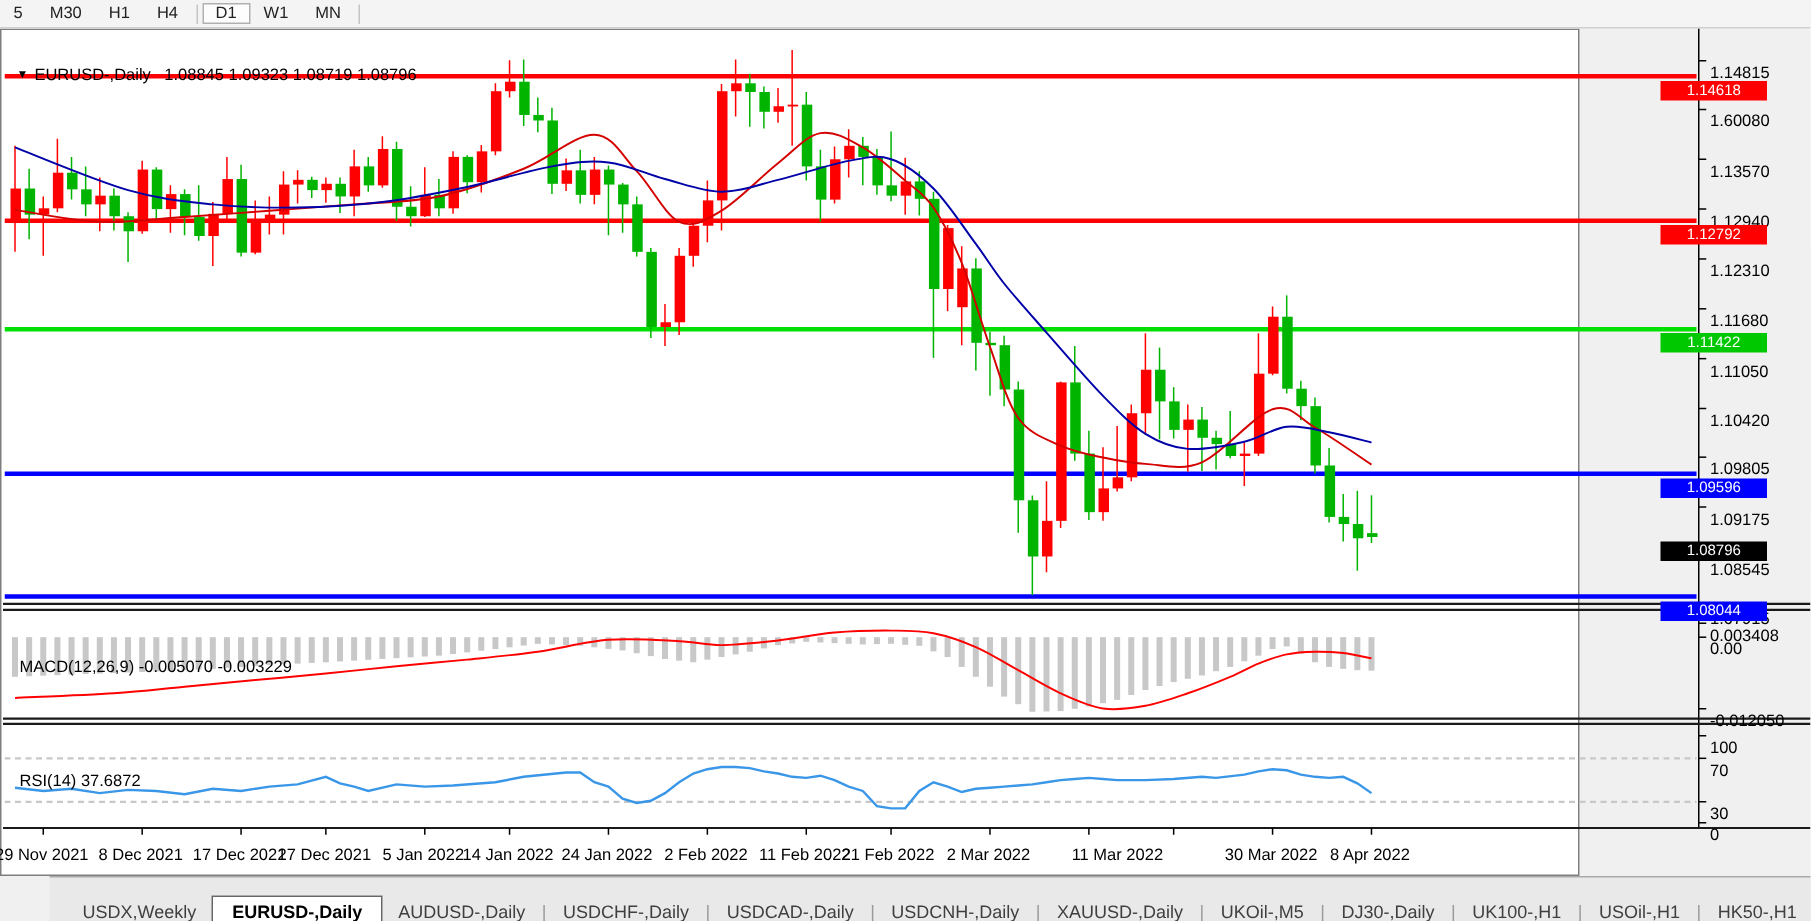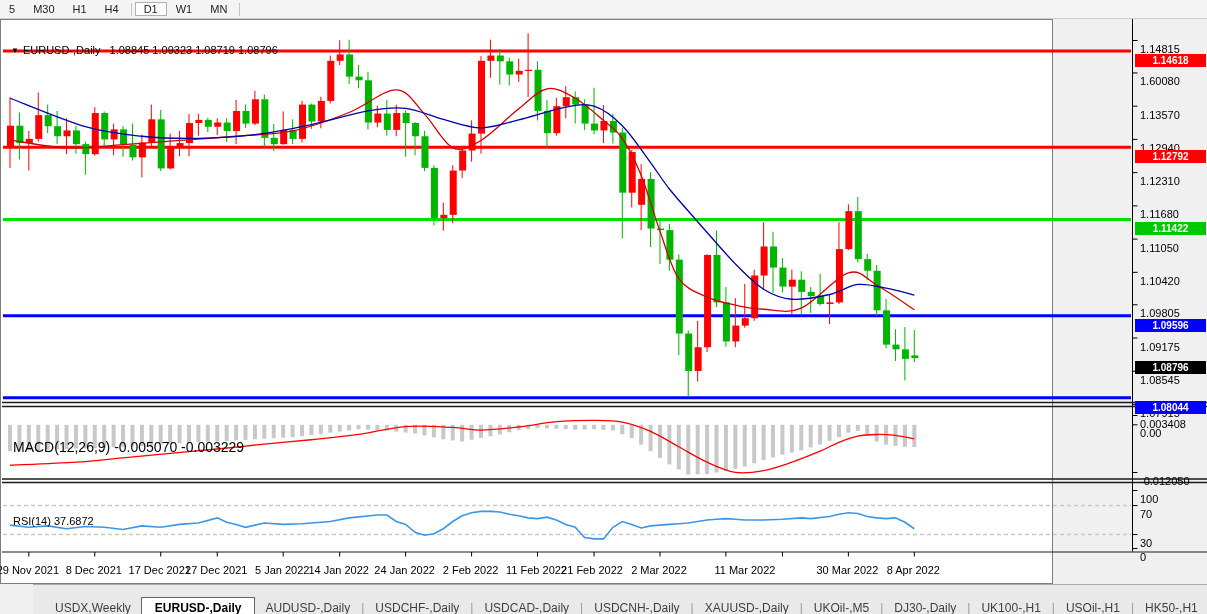--- a/index.html
+++ b/index.html
@@ -18,27 +18,27 @@
   
   #chartwin { position:absolute; top:19px; left:0; width:1053px; height:565px;
               background:#ffffff; border:1px solid #7e7e7e; z-index:1; }
   #chartsvg { position:absolute; top:0; left:0; z-index:2; pointer-events:none; }
 
   .overlay { position:absolute; z-index:3; white-space:nowrap; }
   #chart-title { top:24px; left:10px; font-size:11px; color:#000; }
   #chart-title .tri { font-size:8px; vertical-align:1px; }
   #chart-title .sym { margin-left:4px; }
   #chart-title .vals { margin-left:9px; }
-  #macd-label { top:419px; left:12px; font-size:14px; color:#000; }
+  #macd-label { top:419px; left:12px; font-size:11px; color:#000; }
   #rsi-label  { top:495px; left:12px; font-size:11px; color:#000; }
 
   .axis-tick { position:absolute; left:1139px; font-size:11px; color:#000;
                z-index:3; white-space:nowrap; }
-  .badge { position:absolute; left:1134px; width:71px; height:13px; z-index:4;
-           color:#fff; font-size:10px; font-weight:bold; line-height:13px;
+  .badge { position:absolute; left:1106px; width:71px; height:13px; z-index:4;
+           color:#fff; font-size:10px; font-weight:normal; line-height:13px;
            text-align:center; }
   .date-label { position:absolute; top:564px; transform:translateX(-50%);
                 font-size:11px; color:#000; z-index:3; white-space:nowrap; }
 
   
   #tabbar { position:absolute; top:584px; left:0; width:1207px; height:46px;
             background:#e9e9e9; border-top:1px solid #aaa; display:flex;
             align-items:center; padding-left:12px; z-index:5;margin-left:33px; }
   .tab { font-size:12px; color:#3f3f3f; padding:4px 10px; cursor:default; }
   .tab.active { background:#ffffff; border:1px solid #666; color:#000;

